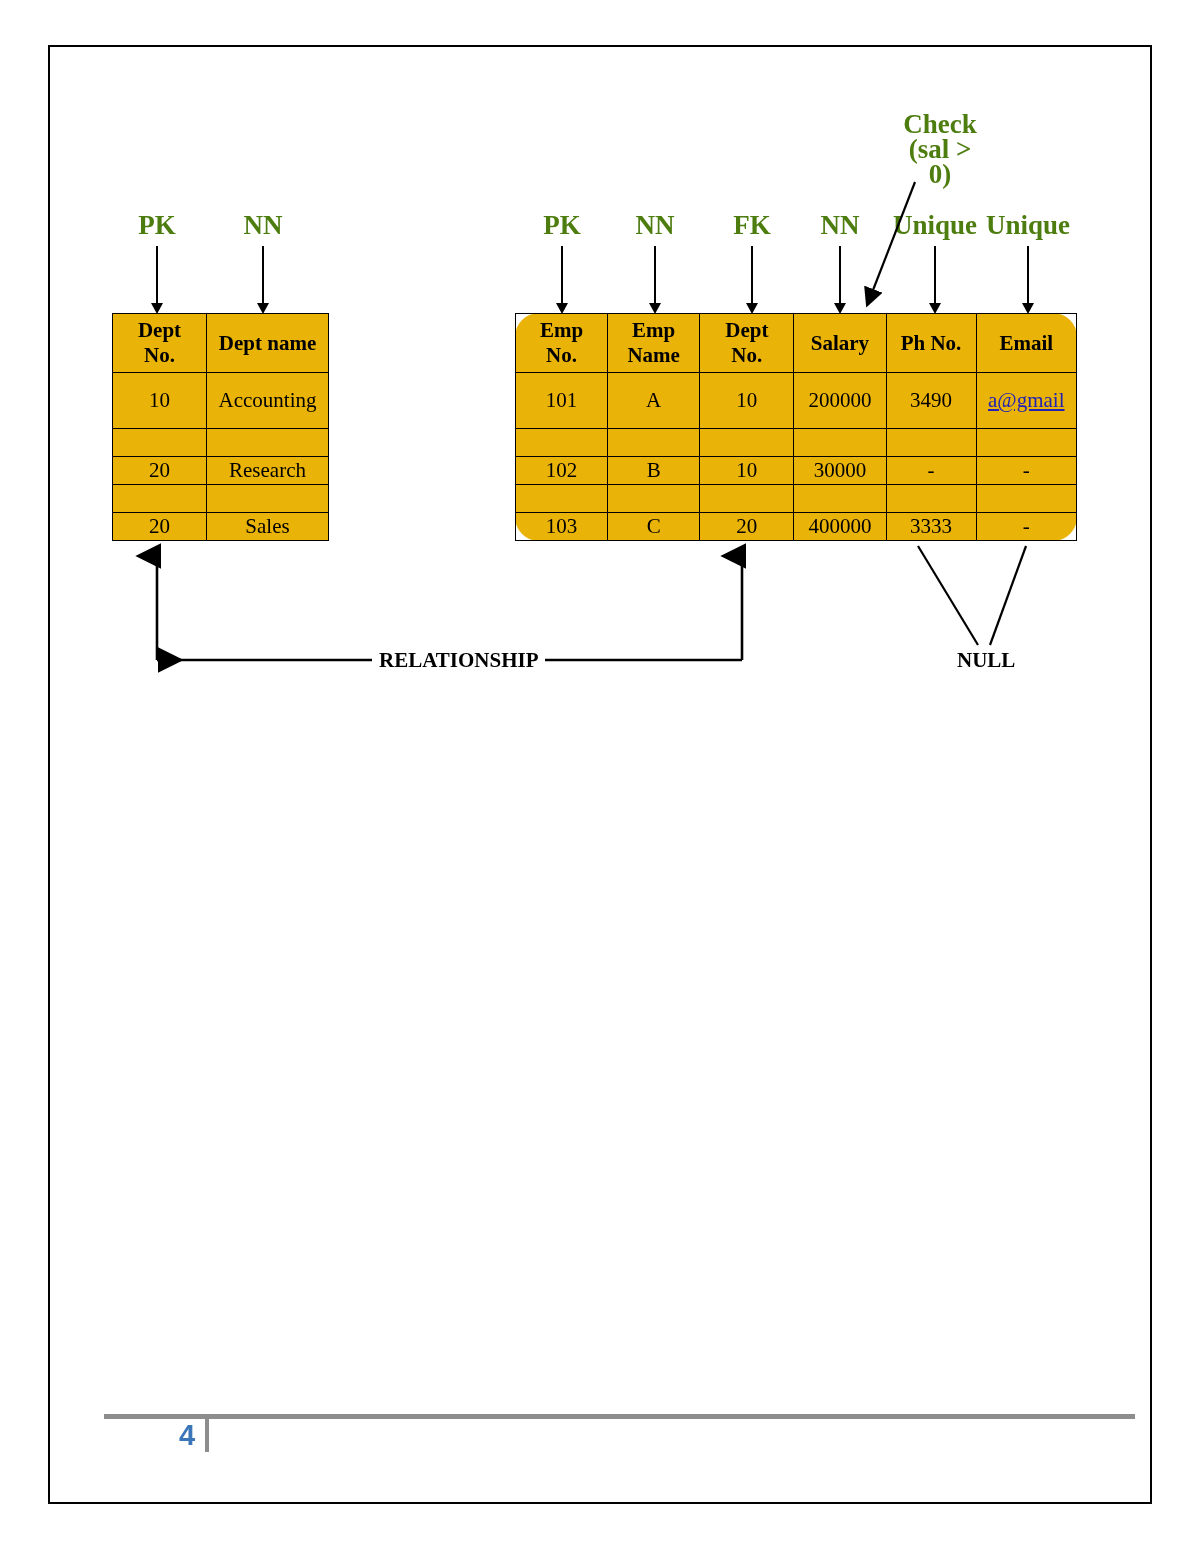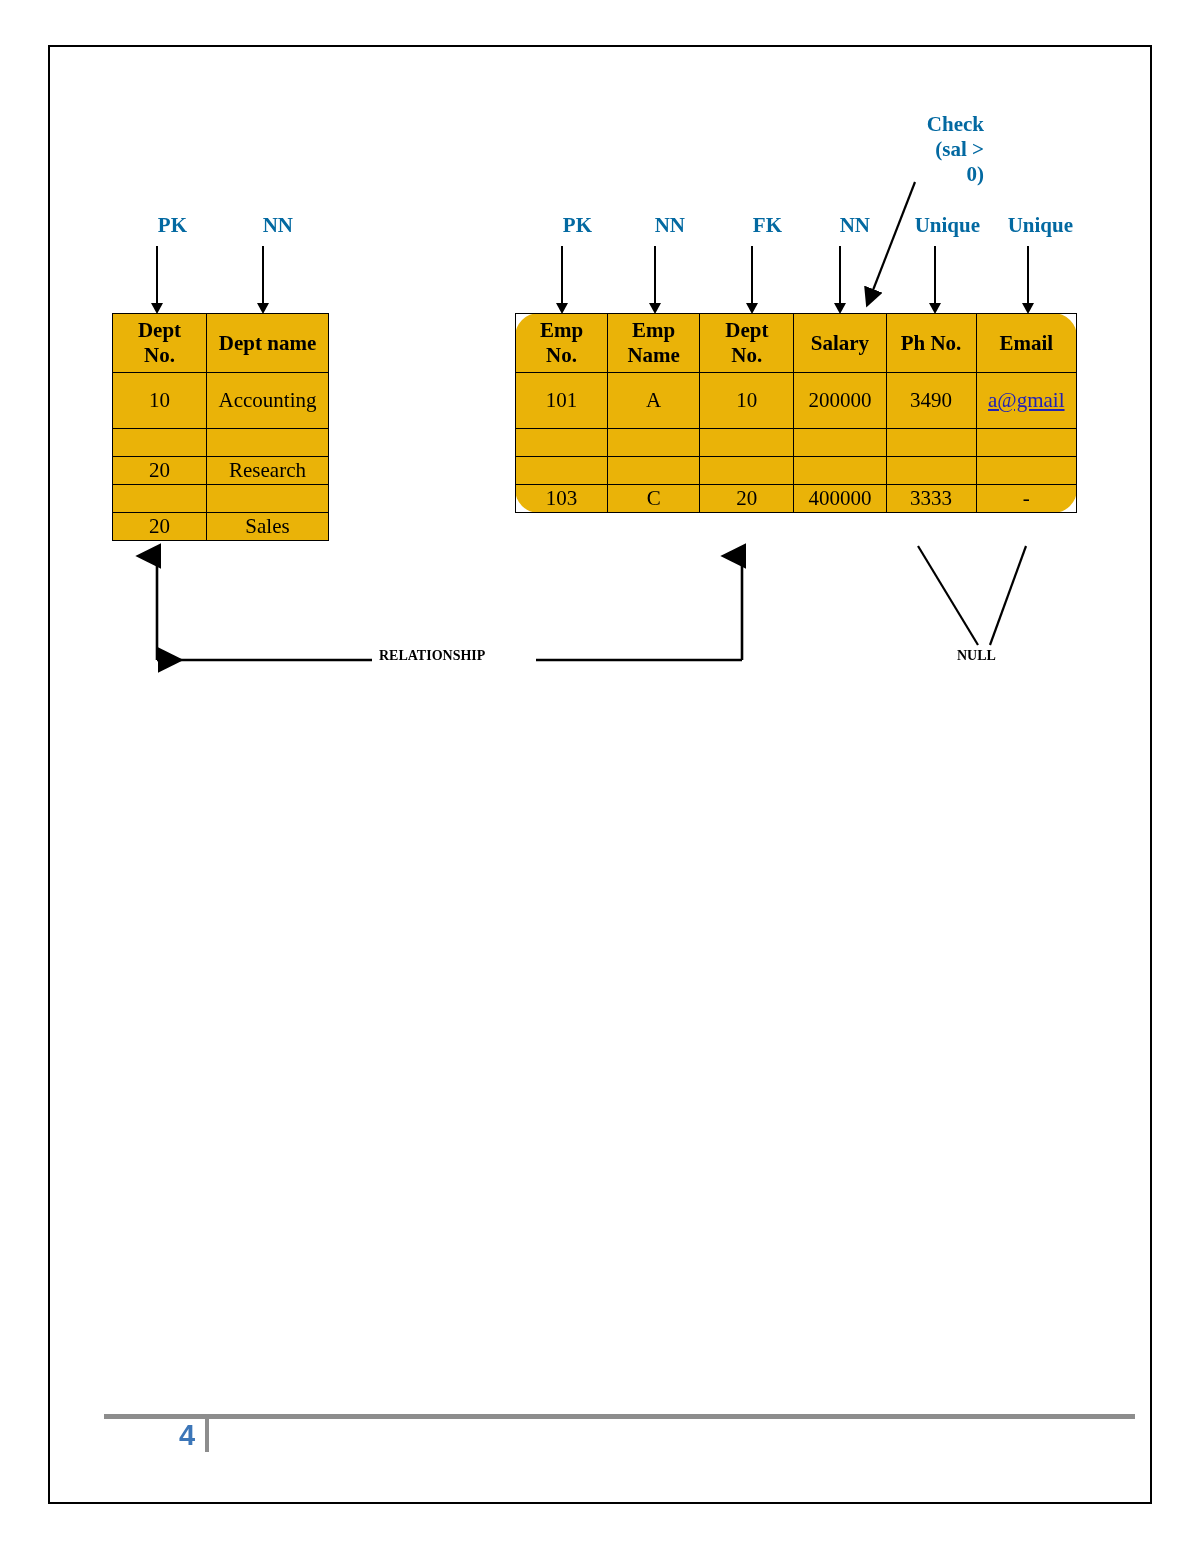--- a/index.html
+++ b/index.html
@@ -26,23 +26,23 @@
     height: 1459px;
     border: 2px solid #000000;
     box-sizing: border-box;
   }
 
   
   .ann-label {
     position: absolute;
     font-family: "Liberation Serif", serif;
     font-weight: bold;
-    font-size: 21px;
-    color: #0369a1;
-    text-align: right;
+    font-size: 27px;
+    color: #4d7c0f;
+    text-align: center;
     white-space: nowrap;
     line-height: 26px;
   }
   .ann-label.multi { white-space: normal; line-height: 25px; }
 
   
   .v-arrow {
     position: absolute;
     width: 2px;
     background: #000000;
@@ -100,21 +100,21 @@
     left: 0; top: 0;
     width: 1200px; height: 1552px;
     pointer-events: none;
   }
 
   
   .conn-label {
     position: absolute;
     font-family: "Liberation Serif", serif;
     font-weight: bold;
-    font-size: 14px;
+    font-size: 21px;
     color: #000000;
     white-space: nowrap;
     background: #ffffff;
     padding: 0 7px;
   }
 
   
   #footer-rule {
     position: absolute;
     left: 104px;
@@ -254,20 +254,28 @@
         </td>
       </tr>
       <tr class="spacer">
         <td></td>
         <td></td>
         <td></td>
         <td></td>
         <td></td>
         <td></td>
       </tr>
+      <tr>
+        <td>102</td>
+        <td>B</td>
+        <td>10</td>
+        <td>30000</td>
+        <td>-</td>
+        <td>-</td>
+      </tr>
       <tr class="spacer">
         <td></td>
         <td></td>
         <td></td>
         <td></td>
         <td></td>
         <td></td>
       </tr>
       <tr>
         <td>103</td>

